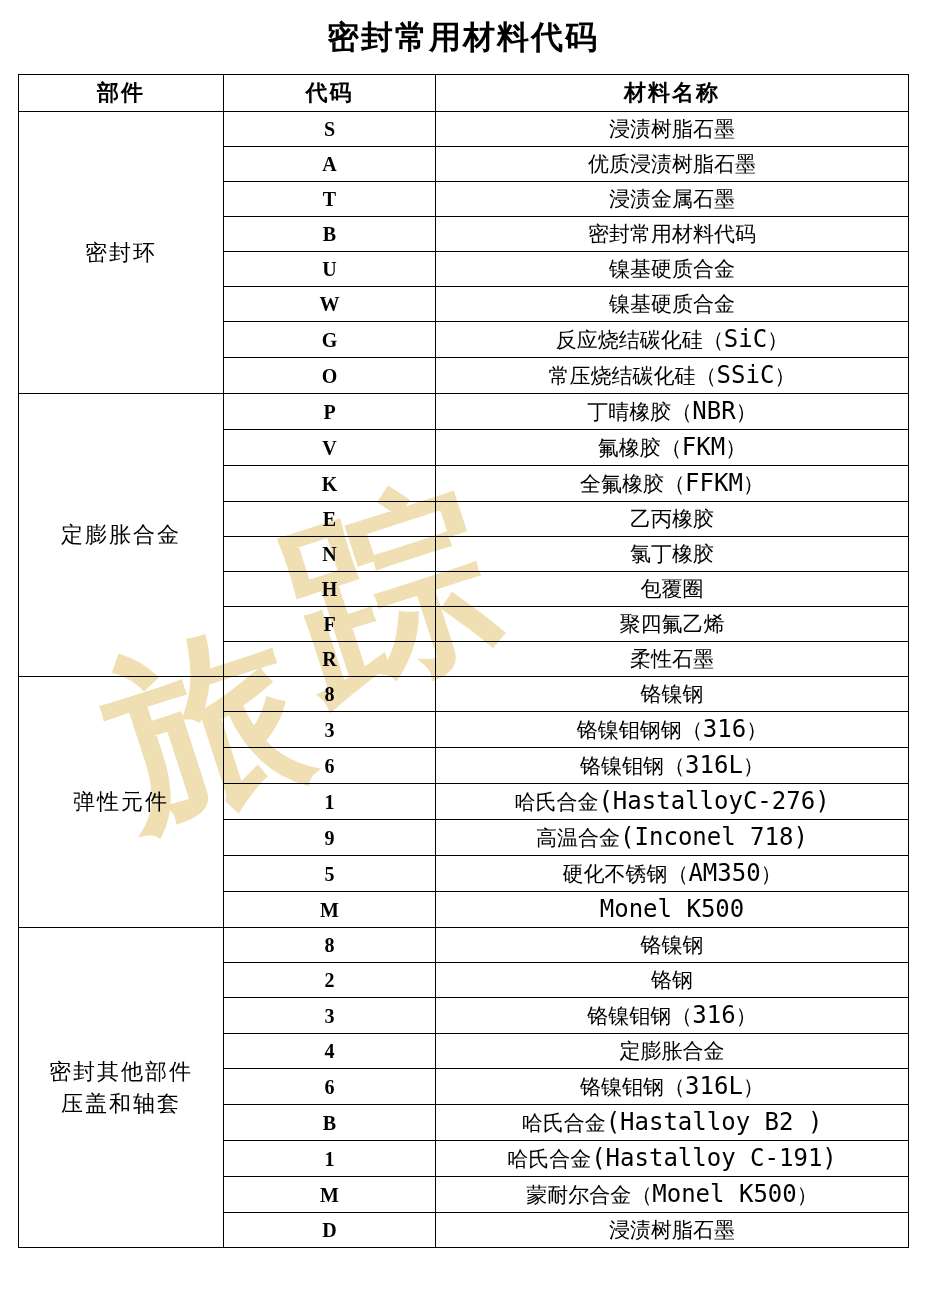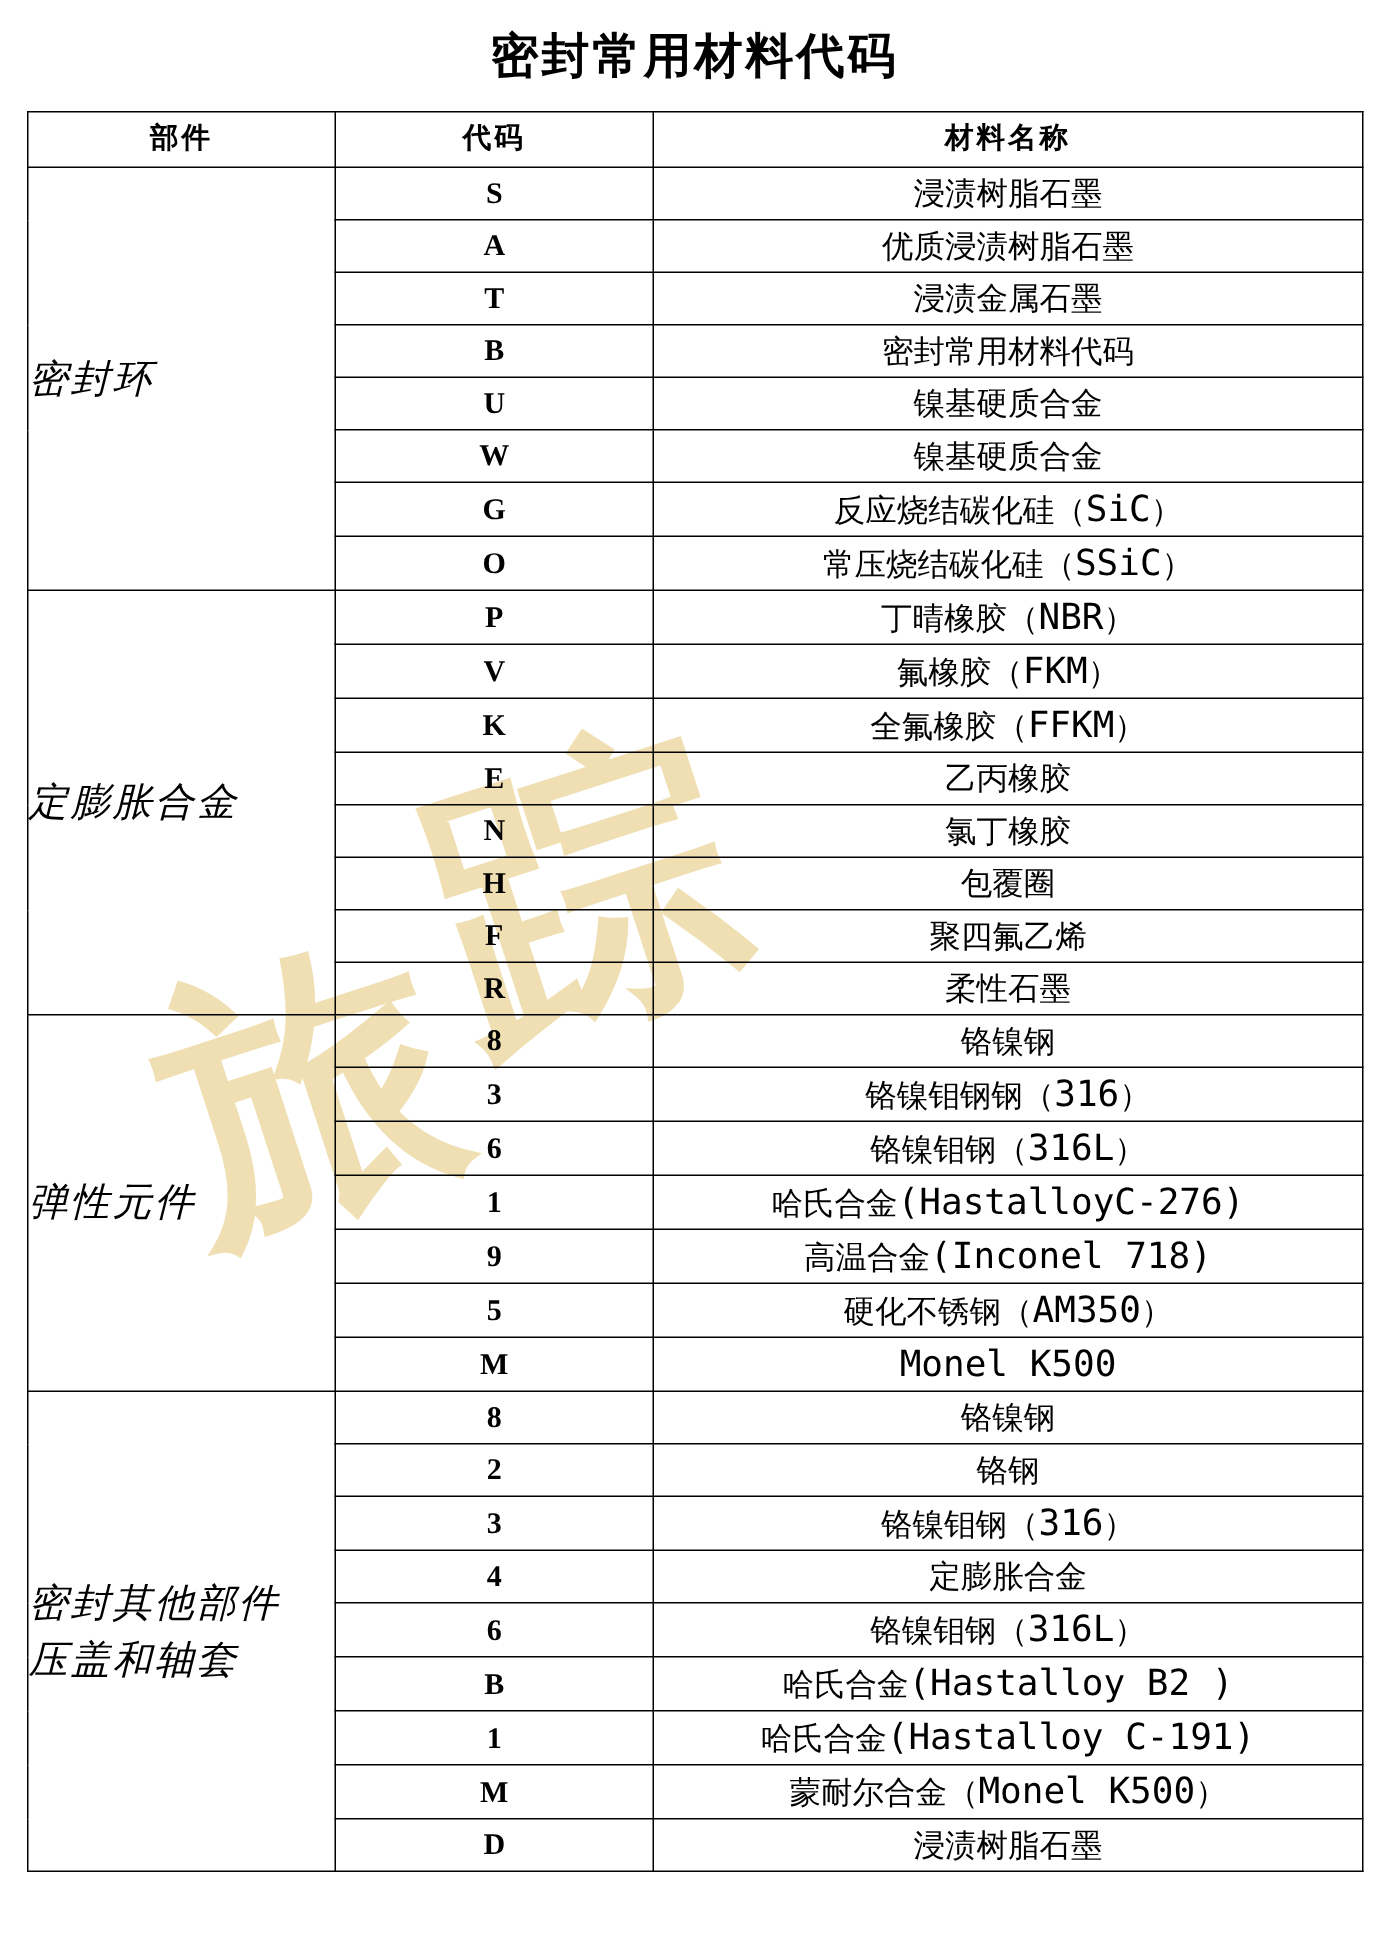--- a/index.html
+++ b/index.html
@@ -77,35 +77,34 @@
   table.matrix td, table.matrix th {
     border: 1px solid #000;
     padding: 0;
     background: transparent;
   }
   col.c-part { width: 205px; }
   col.c-code { width: 212px; }
   col.c-name { width: 473px; }
 
   th.head {
-    font-size: 19px;
+    font-size: 22px;
     font-weight: bold;
     text-align: center;
     height: 36px;
     line-height: 36px;
     letter-spacing: 2px;
   }
 
   td.part {
-    font-size: 26px;
-    text-align: left;
+    font-size: 22px;
+    text-align: center;
     vertical-align: middle;
     letter-spacing: 2px;
     line-height: 1.45;
-    font-style: italic;
   }
   td.code {
     font-size: 20px;
     font-family: "Liberation Serif", "DejaVu Serif", serif;
     font-weight: bold;
     text-align: center;
     height: 34px;
     line-height: 34px;
   }
   td.name {

